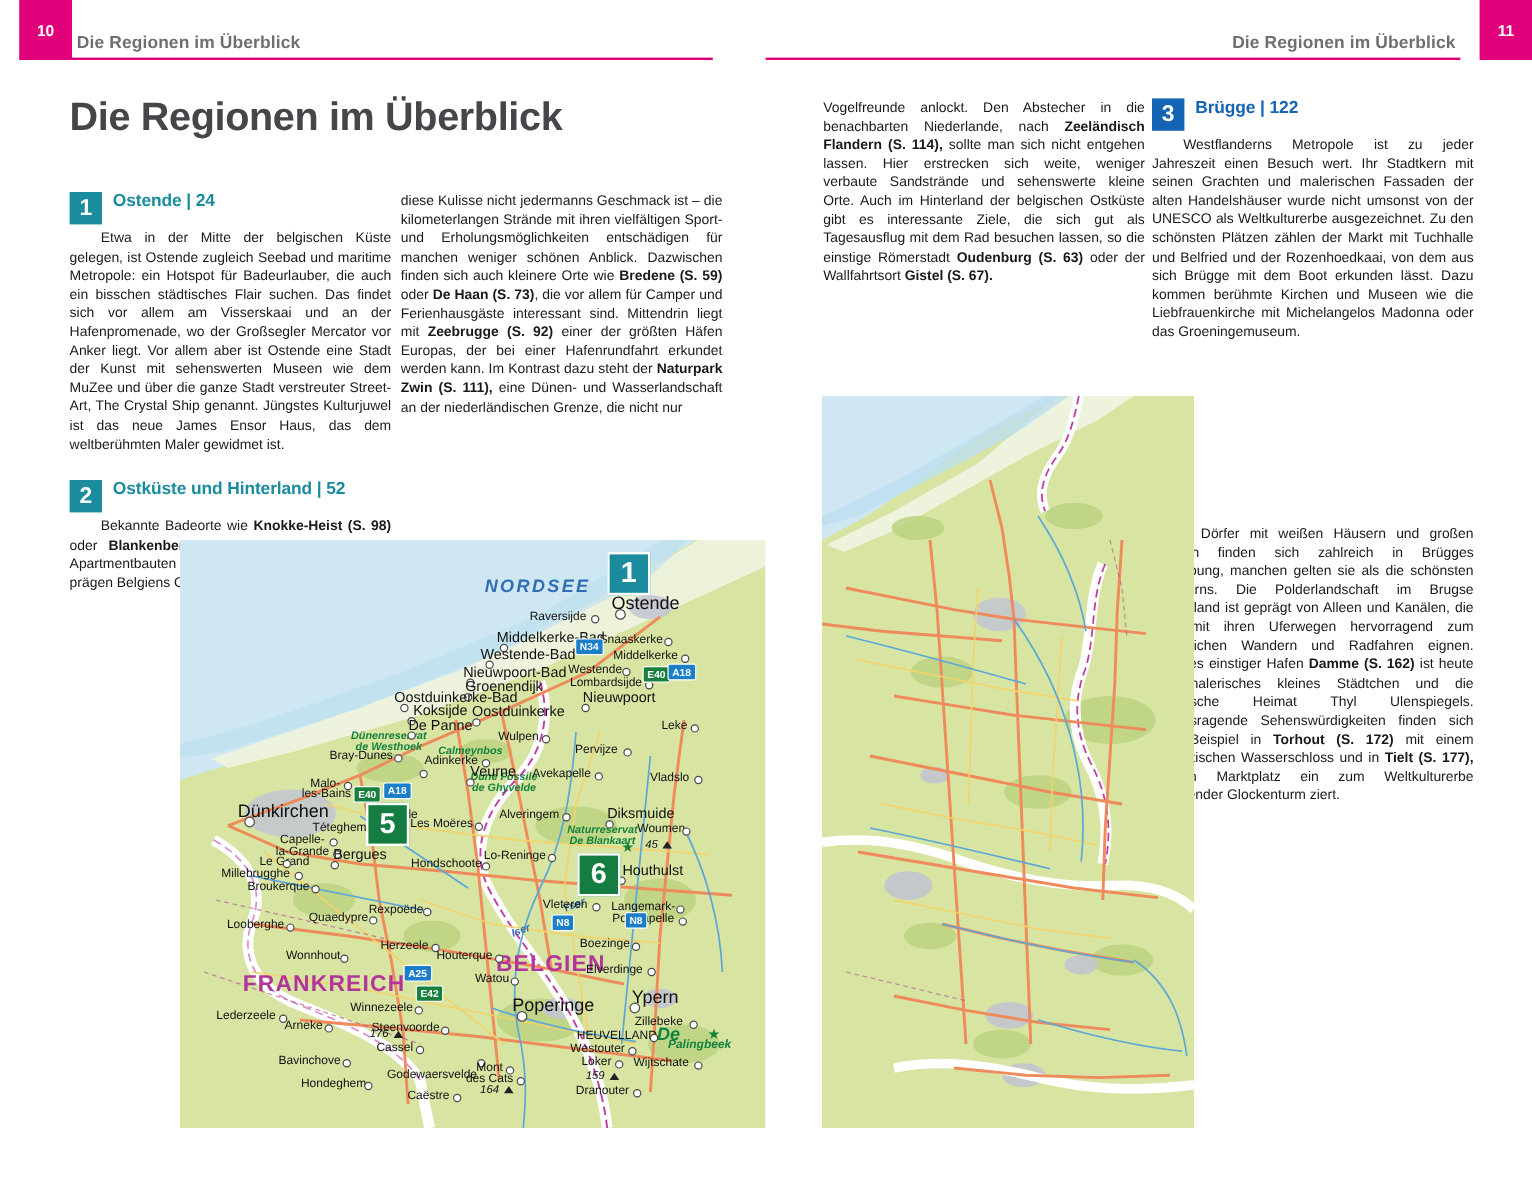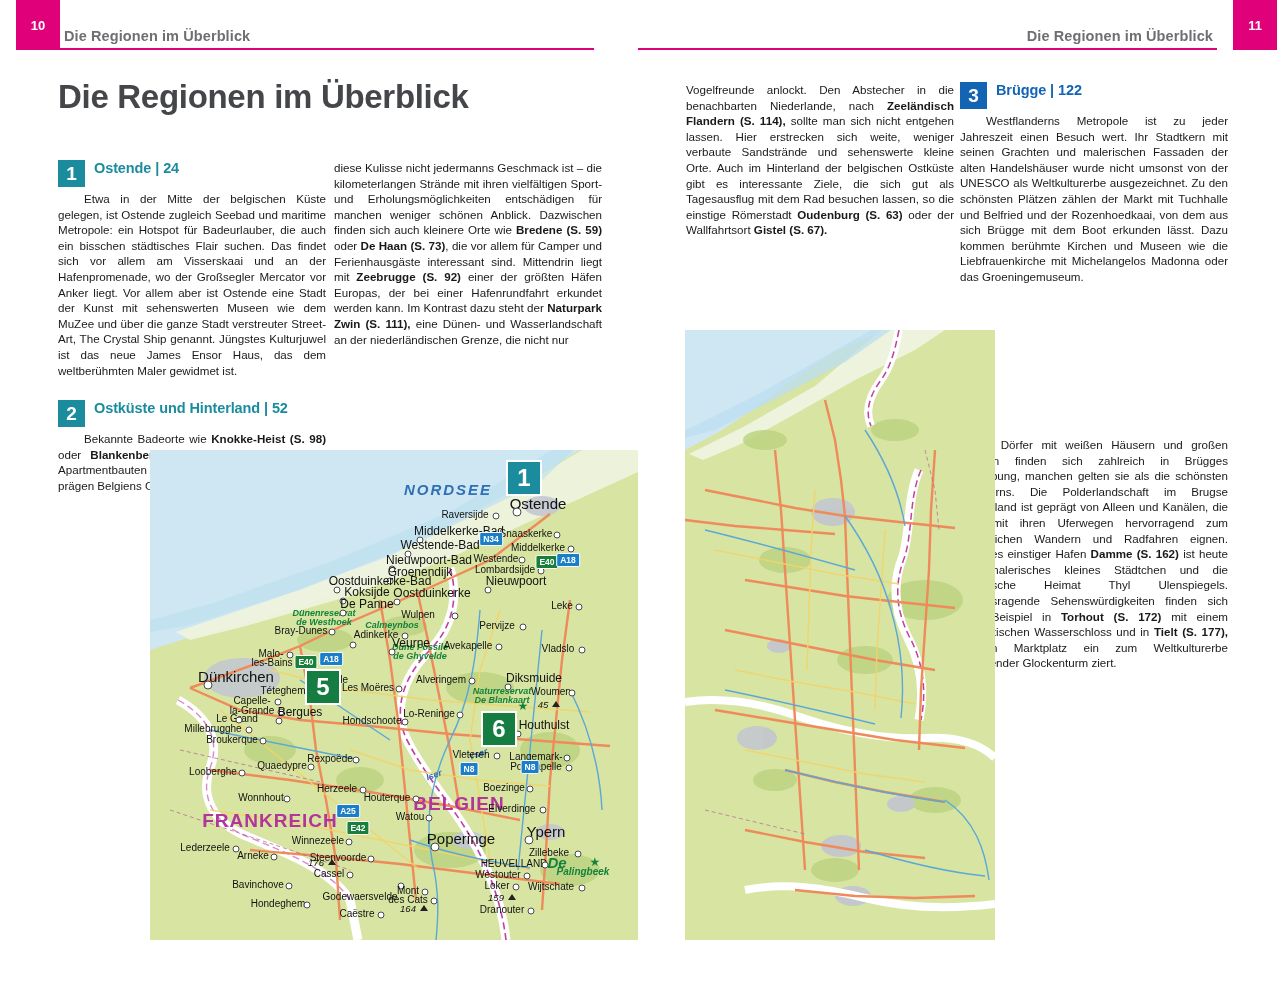--- a/index.html
+++ b/index.html
@@ -241,21 +241,21 @@
         <div class="lbl c2" style="left: 366px; top: 131px;">Nieuwpoort</div>
         <div class="dot" style="left: 338px; top: 140px;"></div>
         <div class="lbl c2" style="left: 217px; top: 142px;">Koksijde</div>
         <div class="dot" style="left: 193.4px; top: 151px;"></div>
         <div class="lbl c2" style="left: 282px; top: 143px;">Oostduinkerke</div>
         <div class="dot" style="left: 247.4px; top: 152px;"></div>
         <div class="lbl c2" style="left: 217px; top: 154px;">De Panne</div>
         <div class="dot" style="left: 193.4px; top: 163px;"></div>
         <div class="lbl c3" style="left: 412px; top: 155px;">Leke</div>
         <div class="dot" style="left: 428.6px; top: 157px;"></div>
-        <div class="lbl c3" style="left: 268px; top: 164px;">Wulpen</div>
+        <div class="lbl c3" style="left: 282px; top: 164px;">Wulpen</div>
         <div class="dot" style="left: 305.4px; top: 166px;"></div>
         <div class="lbl c3" style="left: 347px; top: 175px;">Pervijze</div>
         <div class="dot" style="left: 373.2px; top: 177px;"></div>
         <div class="lbl c3" style="left: 151px; top: 180px;">Bray-Dunes</div>
         <div class="dot" style="left: 182px; top: 182px;"></div>
         <div class="lbl c3" style="left: 226px; top: 184px;">Adinkerke</div>
         <div class="dot" style="left: 254.6px; top: 186px;"></div>
         <div class="lbl c3" style="left: 177px; top: 193px; margin-top: 36px;">Ghyvelde</div>
         <div class="dot" style="left: 203.2px; top: 195px;"></div>
         <div class="lbl c2" style="left: 261px; top: 193px;">Veurne</div>

